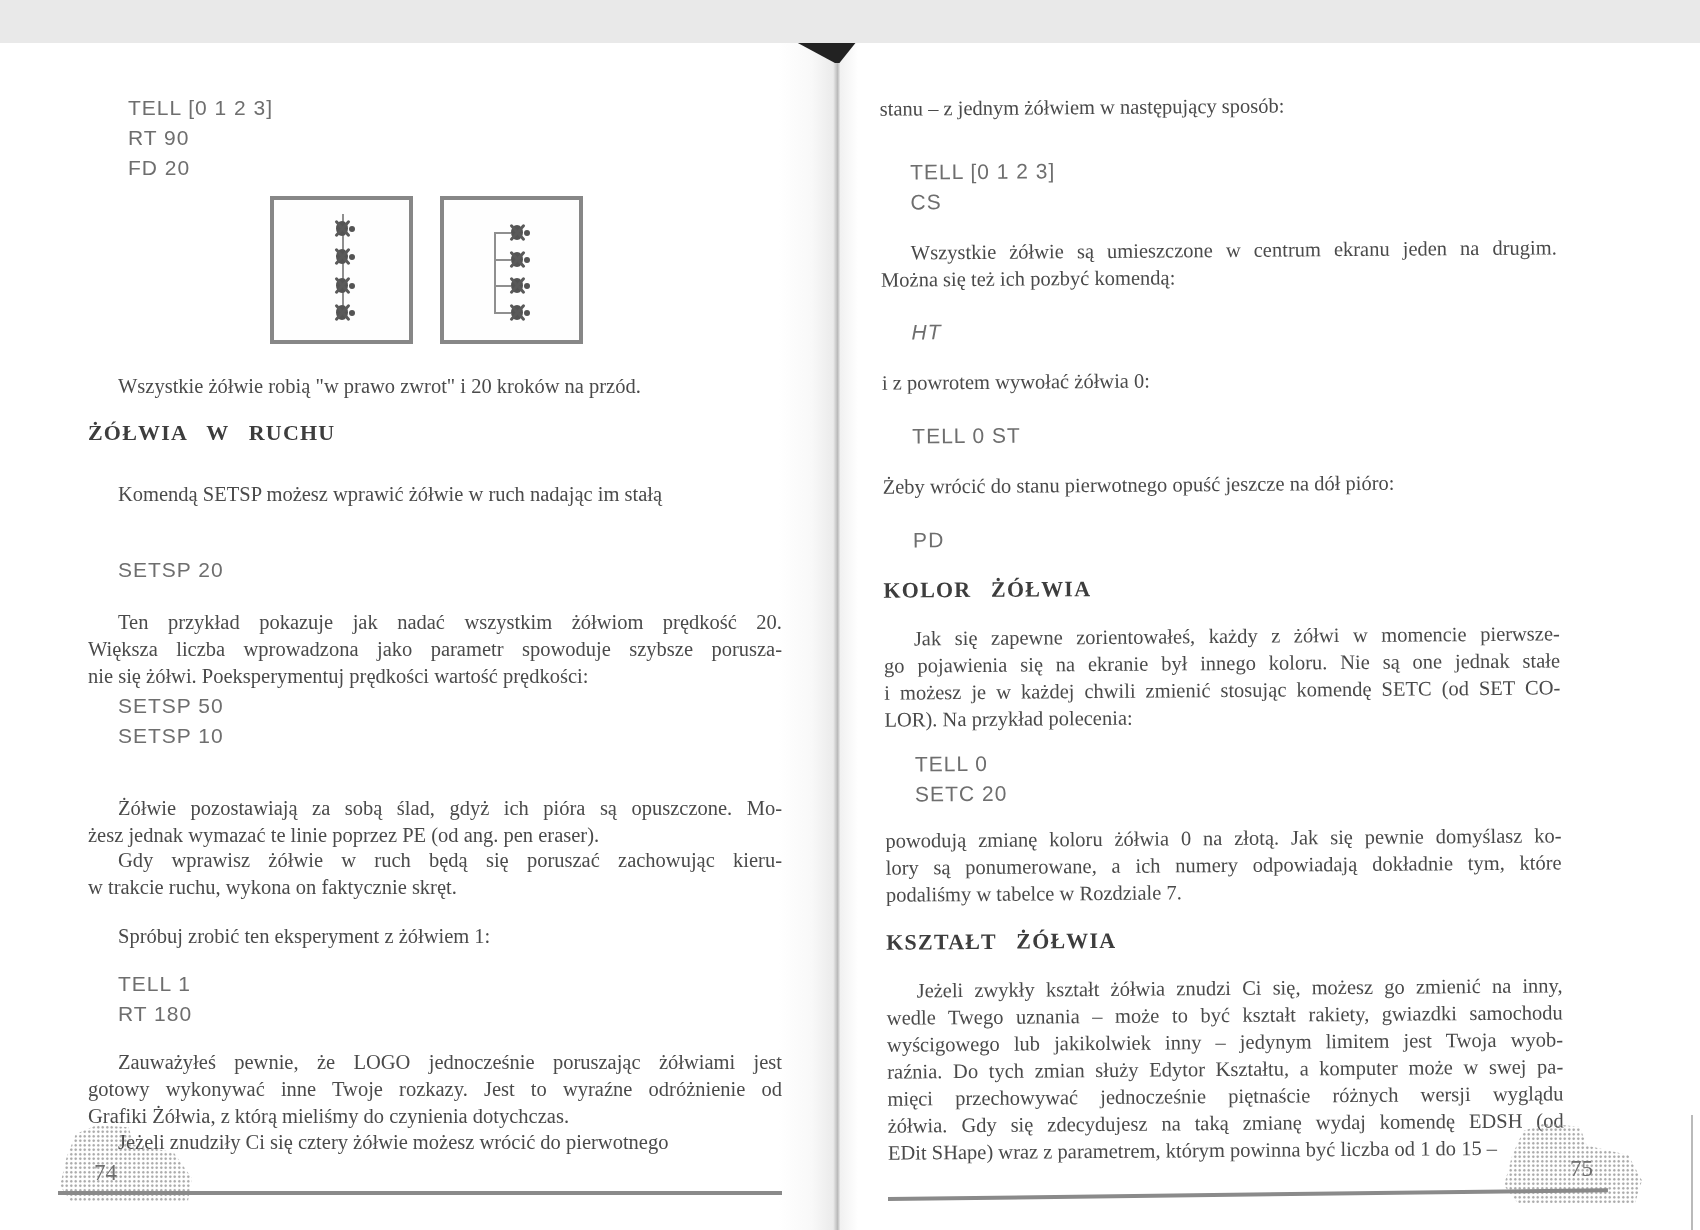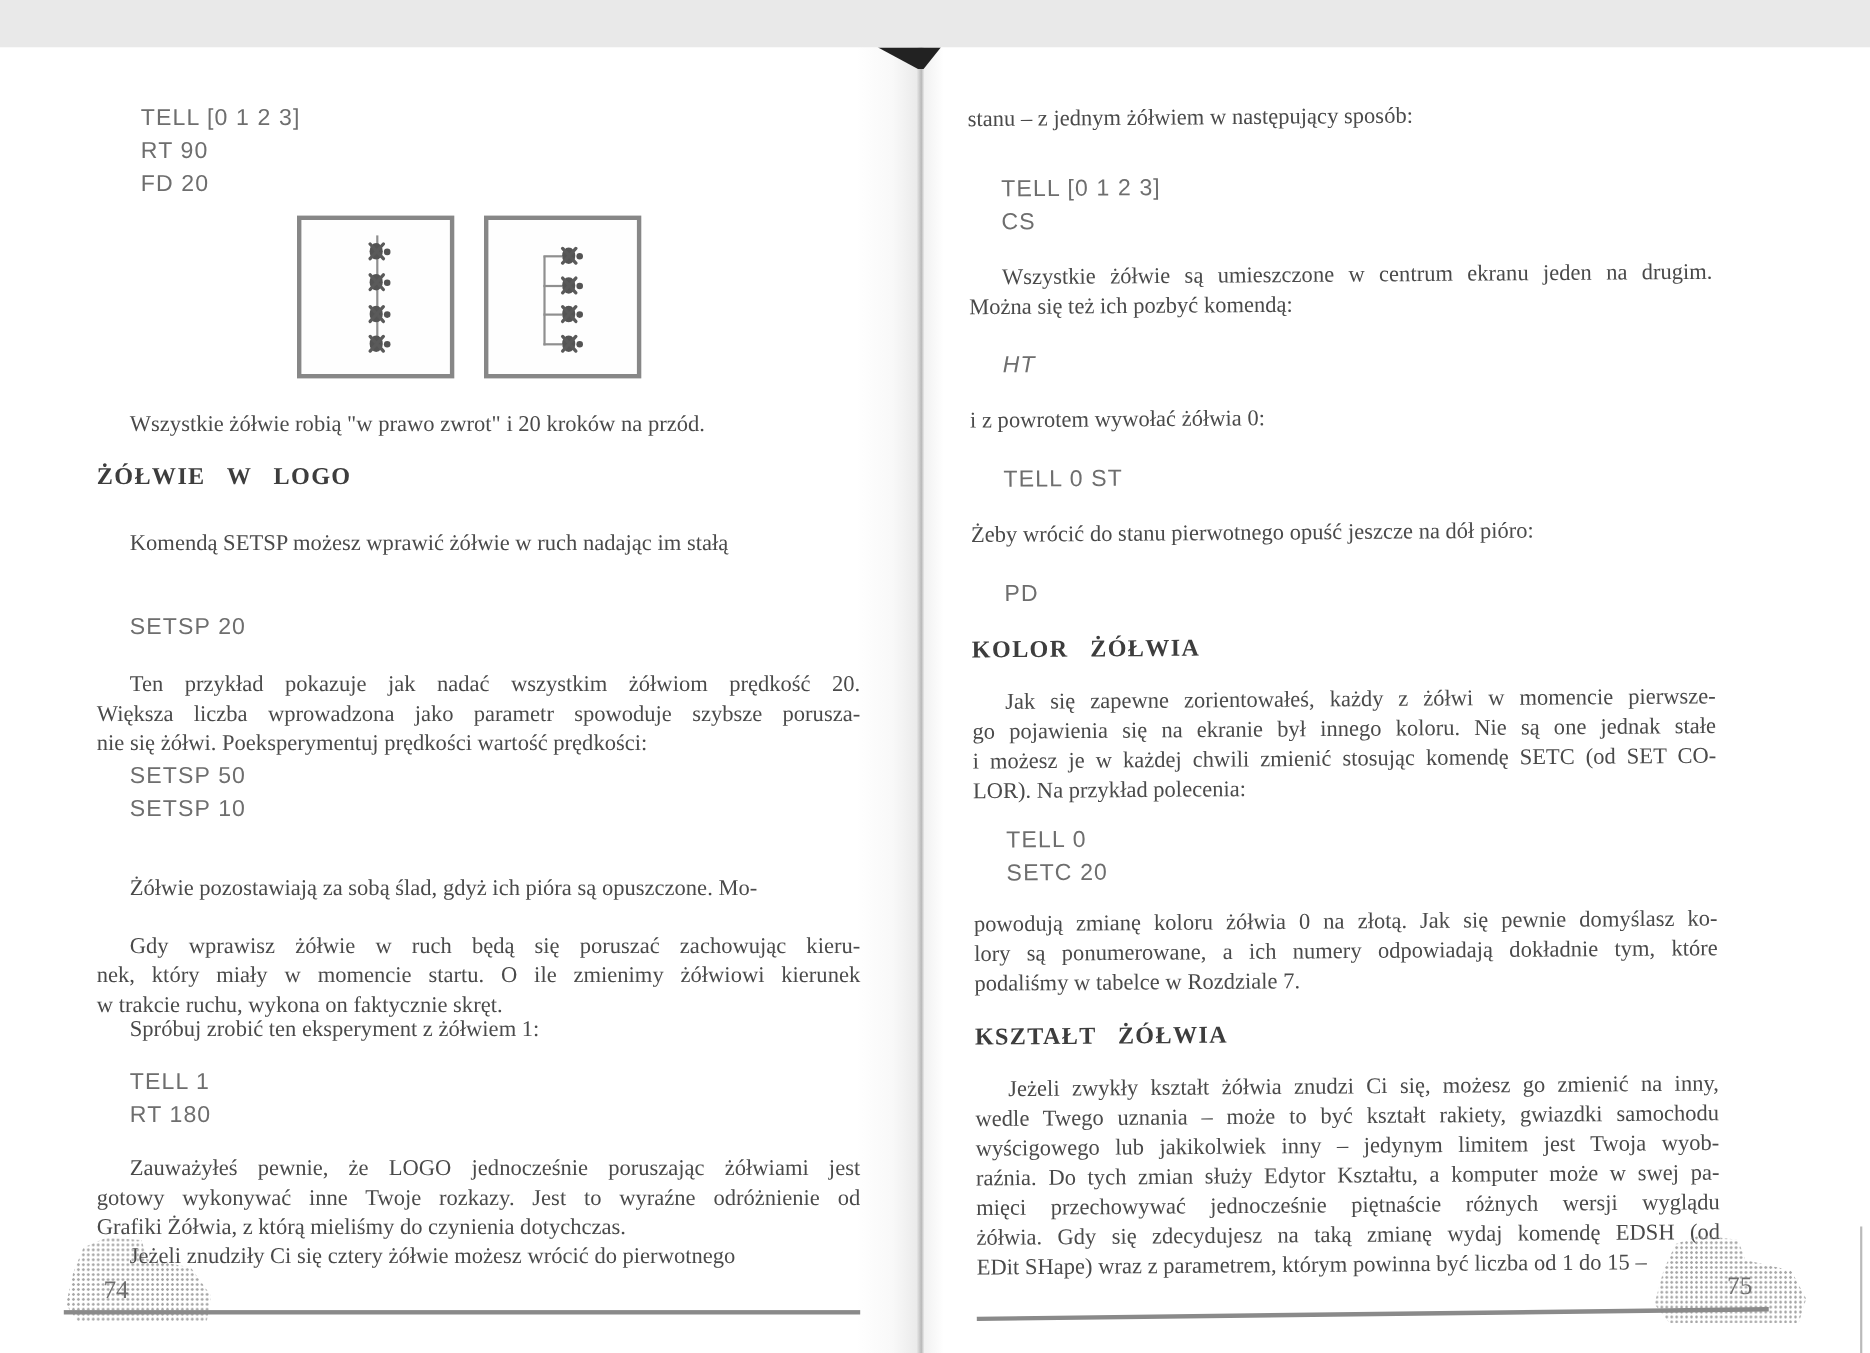--- a/index.html
+++ b/index.html
@@ -57,42 +57,42 @@
 
   <div class="col col-left">
     <div class="code pad40" style="top:50px;">
         <div class="tline">TELL [0 1 2 3]</div>
         <div class="tline">RT 90</div>
         <div class="tline">FD 20</div>
       </div>
     <div class="para indent" style="top:330px;">
         <div class="tline">Wszystkie żółwie robią "w prawo zwrot" i 20 kroków na przód.</div>
       </div>
-    <div class="sec-heading" style="top:377px;">ŻÓŁWIE W LOGO</div>
+    <div class="sec-heading" style="top:377px;">ŻÓŁWIA W RUCHU</div>
     <div class="para indent" style="top:438px;">
         <div class="tline">Komendą SETSP możesz wprawić żółwie w ruch nadając im stałą</div>
       </div>
     <div class="code pad30" style="top:512px;">
         <div class="tline">SETSP 20</div>
       </div>
     <div class="para indent" style="top:566px;">
         <div class="tline">Ten przykład pokazuje jak nadać wszystkim żółwiom prędkość 20.</div>
         <div class="tline">Większa liczba wprowadzona jako parametr spowoduje szybsze porusza-</div>
         <div class="tline">nie się żółwi. Poeksperymentuj prędkości wartość prędkości:</div>
       </div>
     <div class="code pad30" style="top:648px;">
         <div class="tline">SETSP 50</div>
         <div class="tline">SETSP 10</div>
       </div>
     <div class="para indent" style="top:752px;">
         <div class="tline">Żółwie pozostawiają za sobą ślad, gdyż ich pióra są opuszczone. Mo-</div>
+        <div class="tline">żesz jednak wymazać te linie poprzez PE (od ang. pen eraser).</div>
       </div>
     <div class="para indent" style="top:804px;">
         <div class="tline">Gdy wprawisz żółwie w ruch będą się poruszać zachowując kieru-</div>
-        <div class="tline">nek, który miały w momencie startu. O ile zmienimy żółwiowi kierunek</div>
         <div class="tline">w trakcie ruchu, wykona on faktycznie skręt.</div>
       </div>
     <div class="para indent" style="top:880px;">
         <div class="tline">Spróbuj zrobić ten eksperyment z żółwiem 1:</div>
       </div>
     <div class="code pad30" style="top:926px;">
         <div class="tline">TELL 1</div>
         <div class="tline">RT 180</div>
       </div>
     <div class="para indent" style="top:1006px;">

